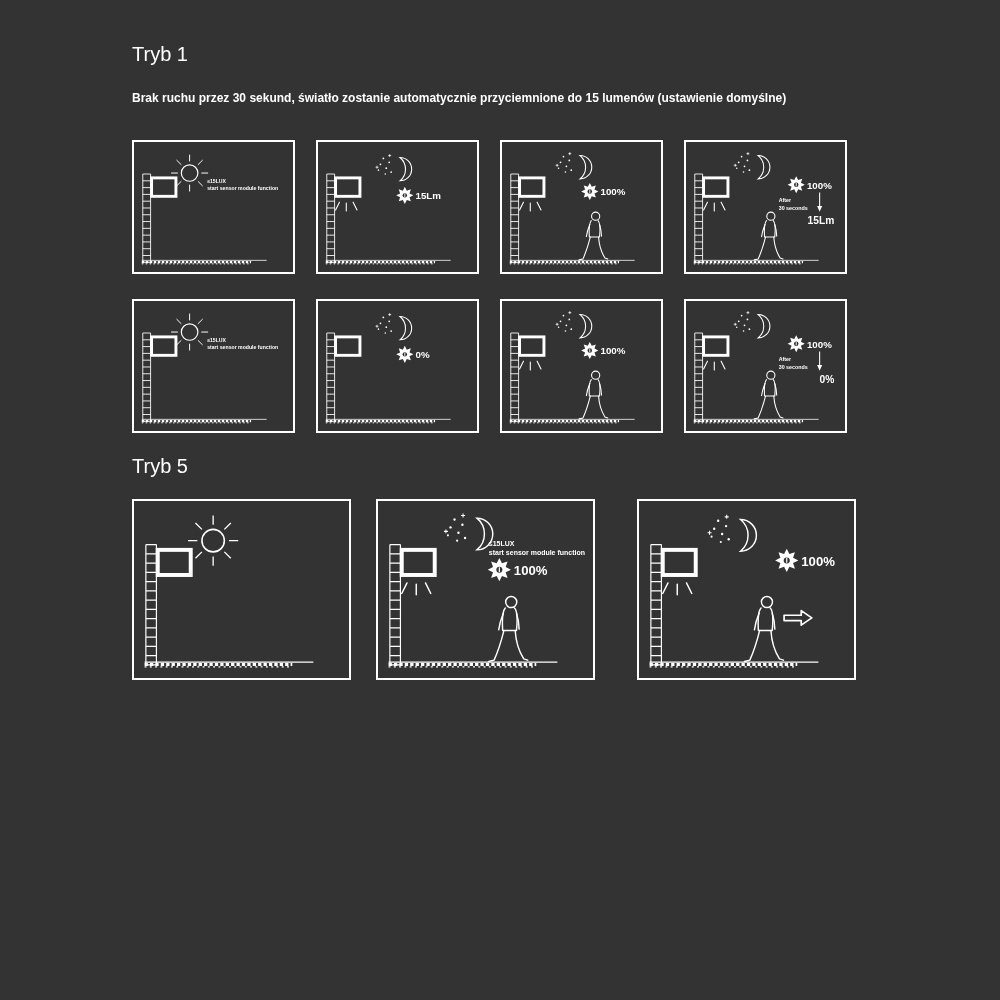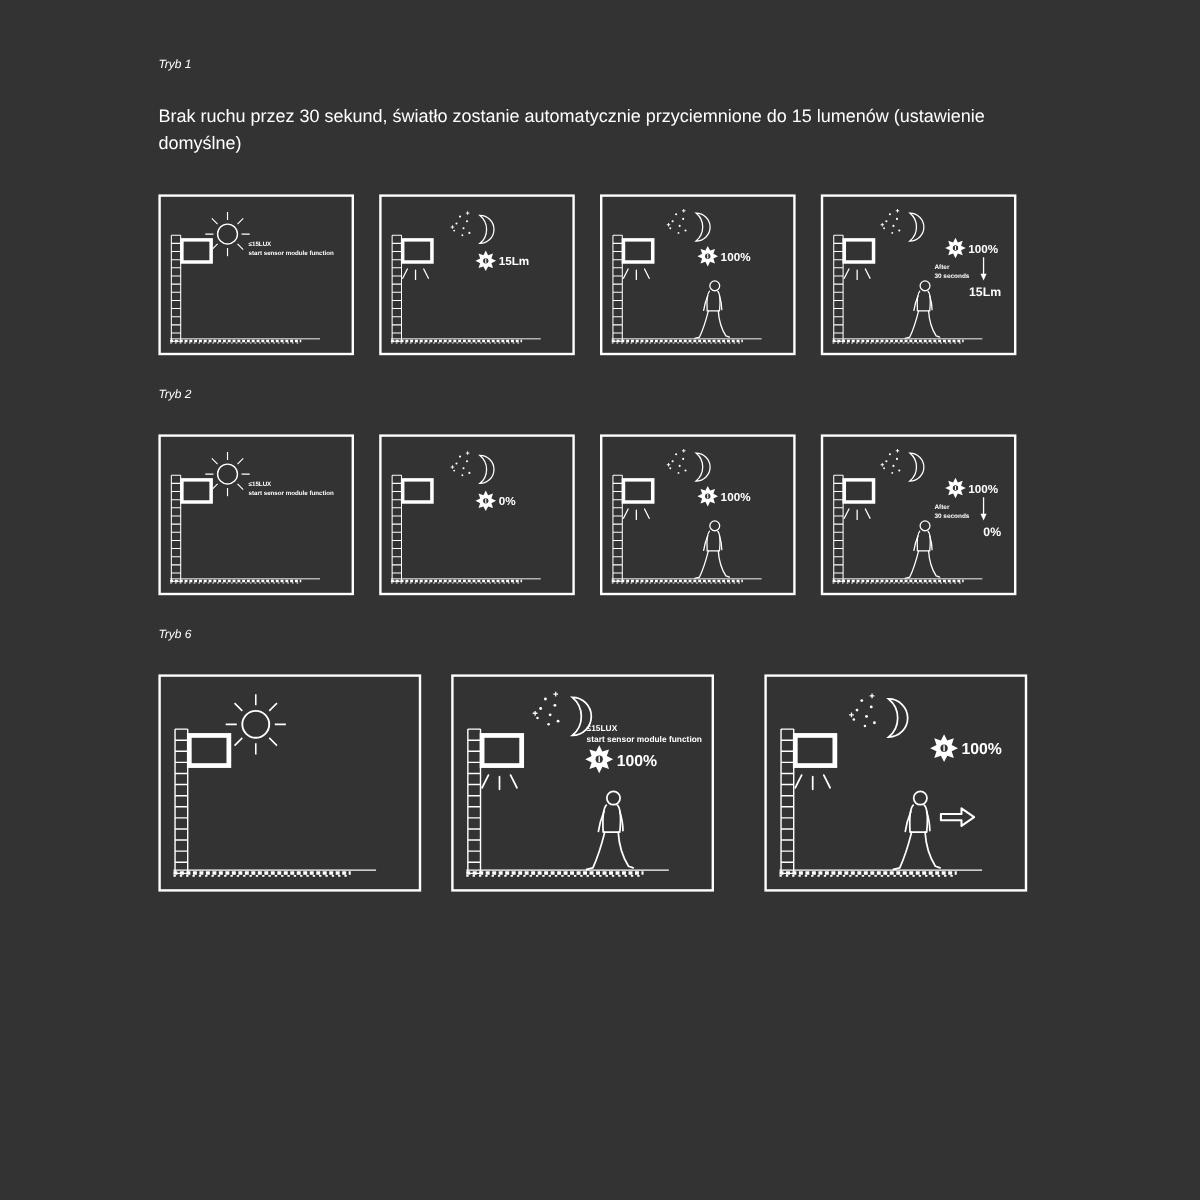--- a/index.html
+++ b/index.html
@@ -12,29 +12,28 @@
     background: #333333;
     color: #ffffff;
     font-family: "Liberation Sans", sans-serif;
     overflow: hidden;
   }
   .content {
     padding: 46px 0 0 132px;
     width: 760px;
   }
   .mode-heading {
-    font-size: 10px;
+    font-size: 20px;
     font-weight: 400;
     line-height: 17px;
     margin: 0 0 24px 0;
-    font-style: italic;
   }
   .mode-desc {
-    font-size: 15px;
-    font-weight: 400;
+    font-size: 12px;
+    font-weight: 700;
     line-height: 22px;
     width: 741px;
     margin: 0 0 31px 0;
   }
   .panel-row {
     display: flex;
     gap: 21px;
     margin: 0 0 25px 0;
   }
   .panel-row.lg {
@@ -185,21 +184,20 @@
         <text class="t-big" x="124" y="48">100%</text>
         <text class="t-after" x="95" y="62">After</text>
         <text class="t-after" x="95" y="70">30 seconds</text>
         <use href="#g-arrow-down" x="137" y="52"></use>
         <text class="t-res" x="152" y="85" text-anchor="end">15Lm</text>
         <use href="#g-person" x="86" y="122"></use>
       </svg>
     </div>
   </div>
 
-  <h3 class="mode-heading">Tryb 2</h3>
 
   <div class="panel-row">
 
     <div class="panel">
       <svg class="art" viewBox="0 0 163 134" preserveAspectRatio="none">
         <use href="#g-pole" x="9" y="33"></use>
         <use href="#g-lamp" x="18" y="37"></use>
         <use href="#g-ground" x="8" y="122"></use>
         <use href="#g-sun" x="57" y="32"></use>
         <text class="t-note" x="75" y="42">≤15LUX</text>
@@ -242,21 +240,21 @@
         <text class="t-big" x="124" y="48">100%</text>
         <text class="t-after" x="95" y="62">After</text>
         <text class="t-after" x="95" y="70">30 seconds</text>
         <use href="#g-arrow-down" x="137" y="52"></use>
         <text class="t-res" x="152" y="85" text-anchor="end">0%</text>
         <use href="#g-person" x="86" y="122"></use>
       </svg>
     </div>
   </div>
 
-  <h3 class="mode-heading">Tryb 6</h3>
+  <h3 class="mode-heading">Tryb 5</h3>
 
   <div class="panel-row lg">
 
     <div class="panel lg">
       <svg class="art" viewBox="0 0 163 134" preserveAspectRatio="none">
         <use href="#g-pole" x="9" y="33"></use>
         <use href="#g-lamp" x="18" y="37"></use>
         <use href="#g-ground" x="8" y="122"></use>
         <use href="#g-sun" x="60" y="30"></use>
       </svg>

